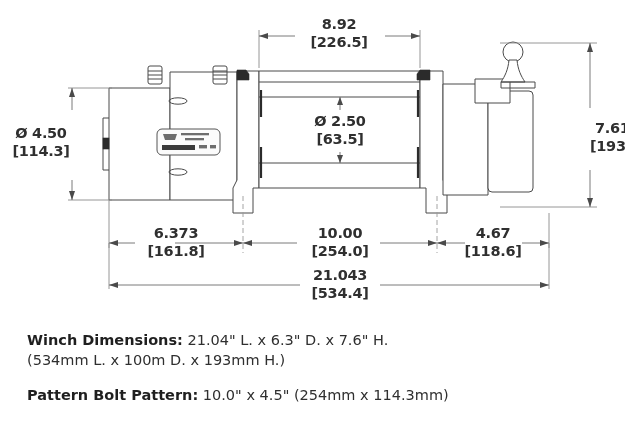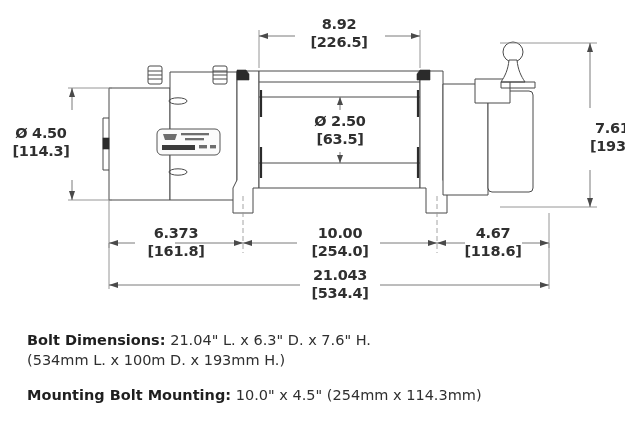--- a/index.html
+++ b/index.html
@@ -275,21 +275,21 @@
       <text class="dim-text" x="340" y="280" text-anchor="middle">21.043</text>
       <text class="dim-text" x="340" y="298" text-anchor="middle">[534.4]</text>
     </g>
 
   </svg>
 </div>
 
 <div id="spec-block">
 
   <p class="spec-para">
-    <span class="spec-label">Bolt Dimensions:</span><span class="spec-value"> 21.04" L. x 6.3" D. x 7.6" H.</span><br>
+    <span class="spec-label">Winch Dimensions:</span><span class="spec-value"> 21.04" L. x 6.3" D. x 7.6" H.</span><br>
     <span class="spec-value">(534mm L. x 100m D. x 193mm H.)</span>
   </p>
 
   <p class="spec-para second">
-    <span class="spec-label">Mounting Bolt Mounting:</span><span class="spec-value"> 10.0" x 4.5" (254mm x 114.3mm)</span>
+    <span class="spec-label">Pattern Bolt Pattern:</span><span class="spec-value"> 10.0" x 4.5" (254mm x 114.3mm)</span>
   </p>
 
 </div>
 
 </body></html>

